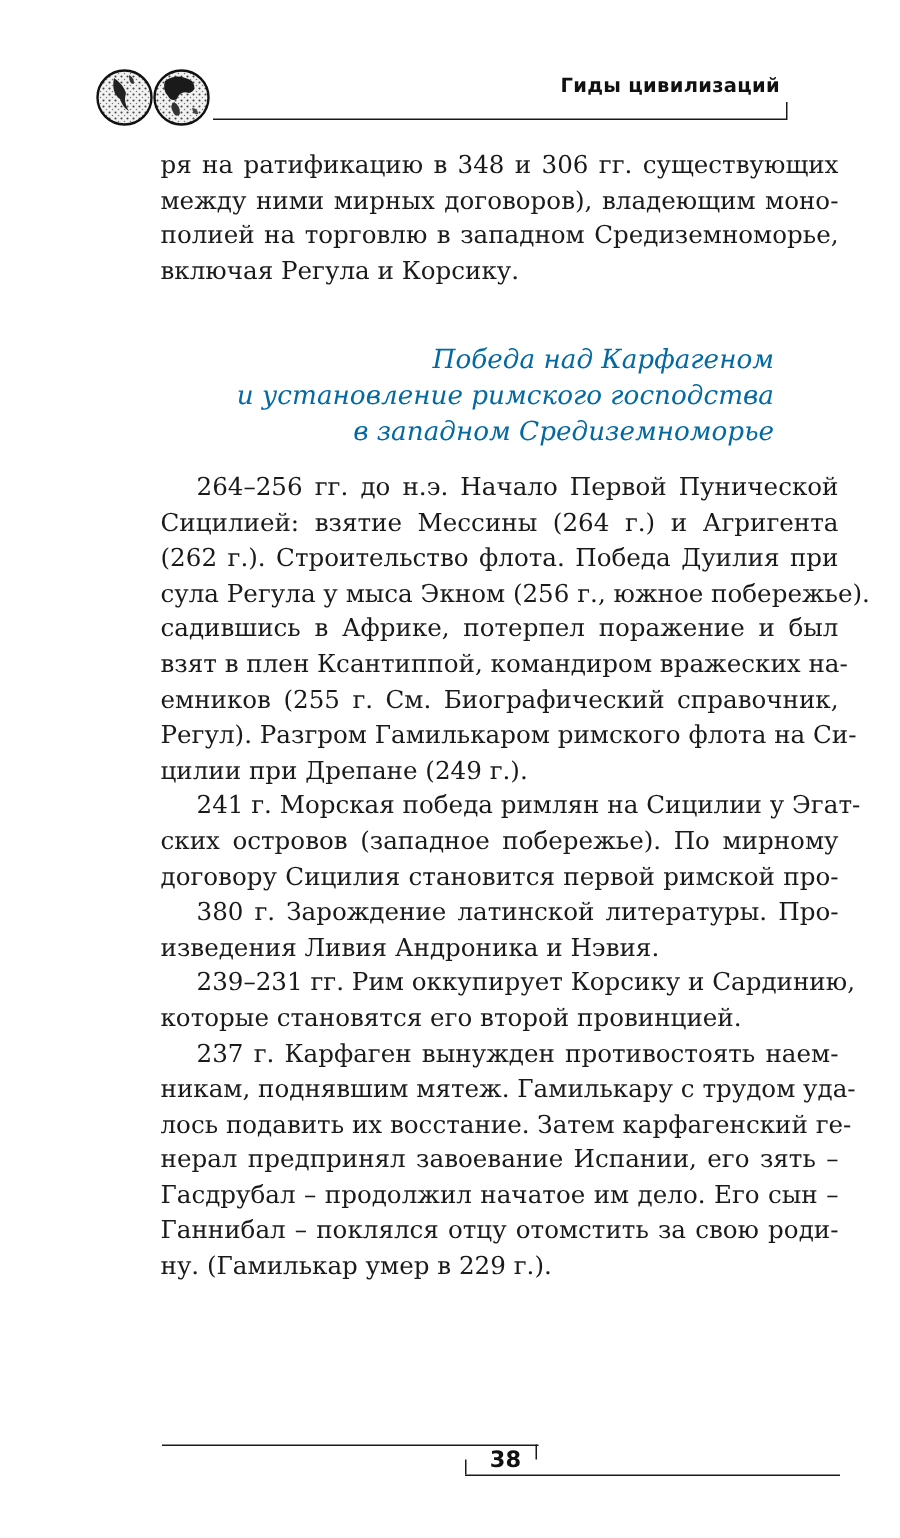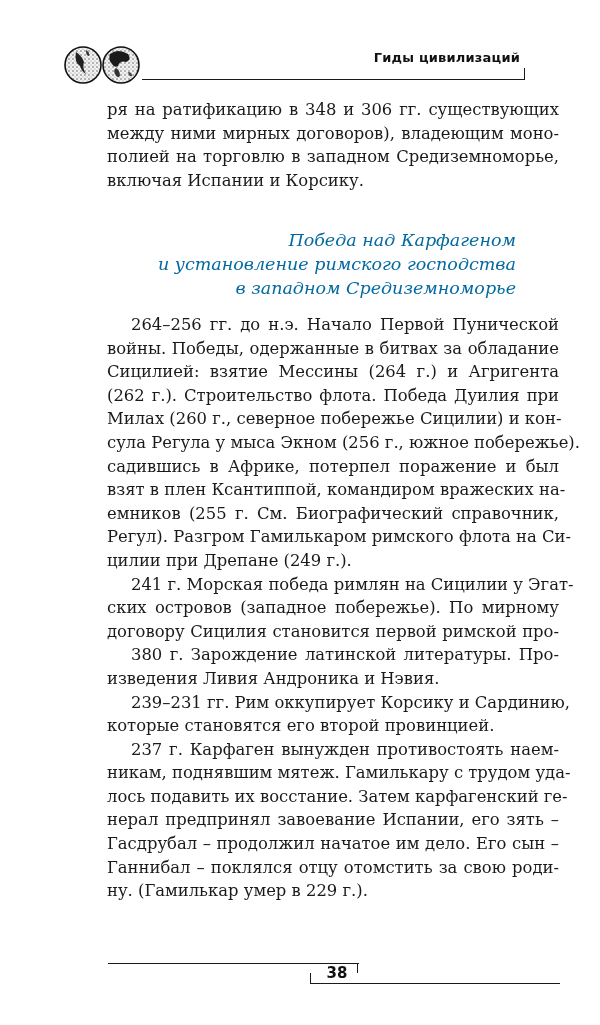--- a/index.html
+++ b/index.html
@@ -52,37 +52,35 @@
   <div class="header-title">Гиды цивилизаций</div>
   <div class="header-rule"></div>
   <div class="header-tick"></div>
 </div>
 
 <div class="body-text" style="top:98px;">
   <p class="p">
     <span class="line">ря на ратификацию в 348 и 306 гг. существующих</span>
     <span class="line">между ними мирных договоров), владеющим моно-</span>
     <span class="line">полией на торговлю в западном Средиземноморье,</span>
-    <span class="line last">включая Испании и Корсику.</span>
+    <span class="line last">включая Регула и Корсику.</span>
   </p>
 </div>
 
 <div class="section-heading">
   <span class="line">Победа над Карфагеном</span>
   <span class="line">и установление римского господства</span>
   <span class="line">в западном Средиземноморье</span>
 </div>
 
 <div class="body-text" style="top:313px;">
   <p class="p">
     <span class="line" style="padding-left:24px;box-sizing:border-box;">264–256 гг. до н.э. Начало Первой Пунической</span>
-    <span class="line">войны. Победы, одержанные в битвах за обладание</span>
     <span class="line">Сицилией: взятие Мессины (264 г.) и Агригента</span>
     <span class="line">(262 г.). Строительство флота. Победа Дуилия при</span>
-    <span class="line">Милах (260 г., северное побережье Сицилии) и кон-</span>
     <span class="line last">сула Регула у мыса Экном (256 г., южное побережье).</span>
   </p>
   <p class="p">
     <span class="line">садившись в Африке, потерпел поражение и был</span>
     <span class="line">взят в плен Ксантиппой, командиром вражеских на-</span>
     <span class="line">емников (255 г. См. Биографический справочник,</span>
     <span class="line">Регул). Разгром Гамилькаром римского флота на Си-</span>
     <span class="line last">цилии при Дрепане (249 г.).</span>
   </p>
   <p class="p">

